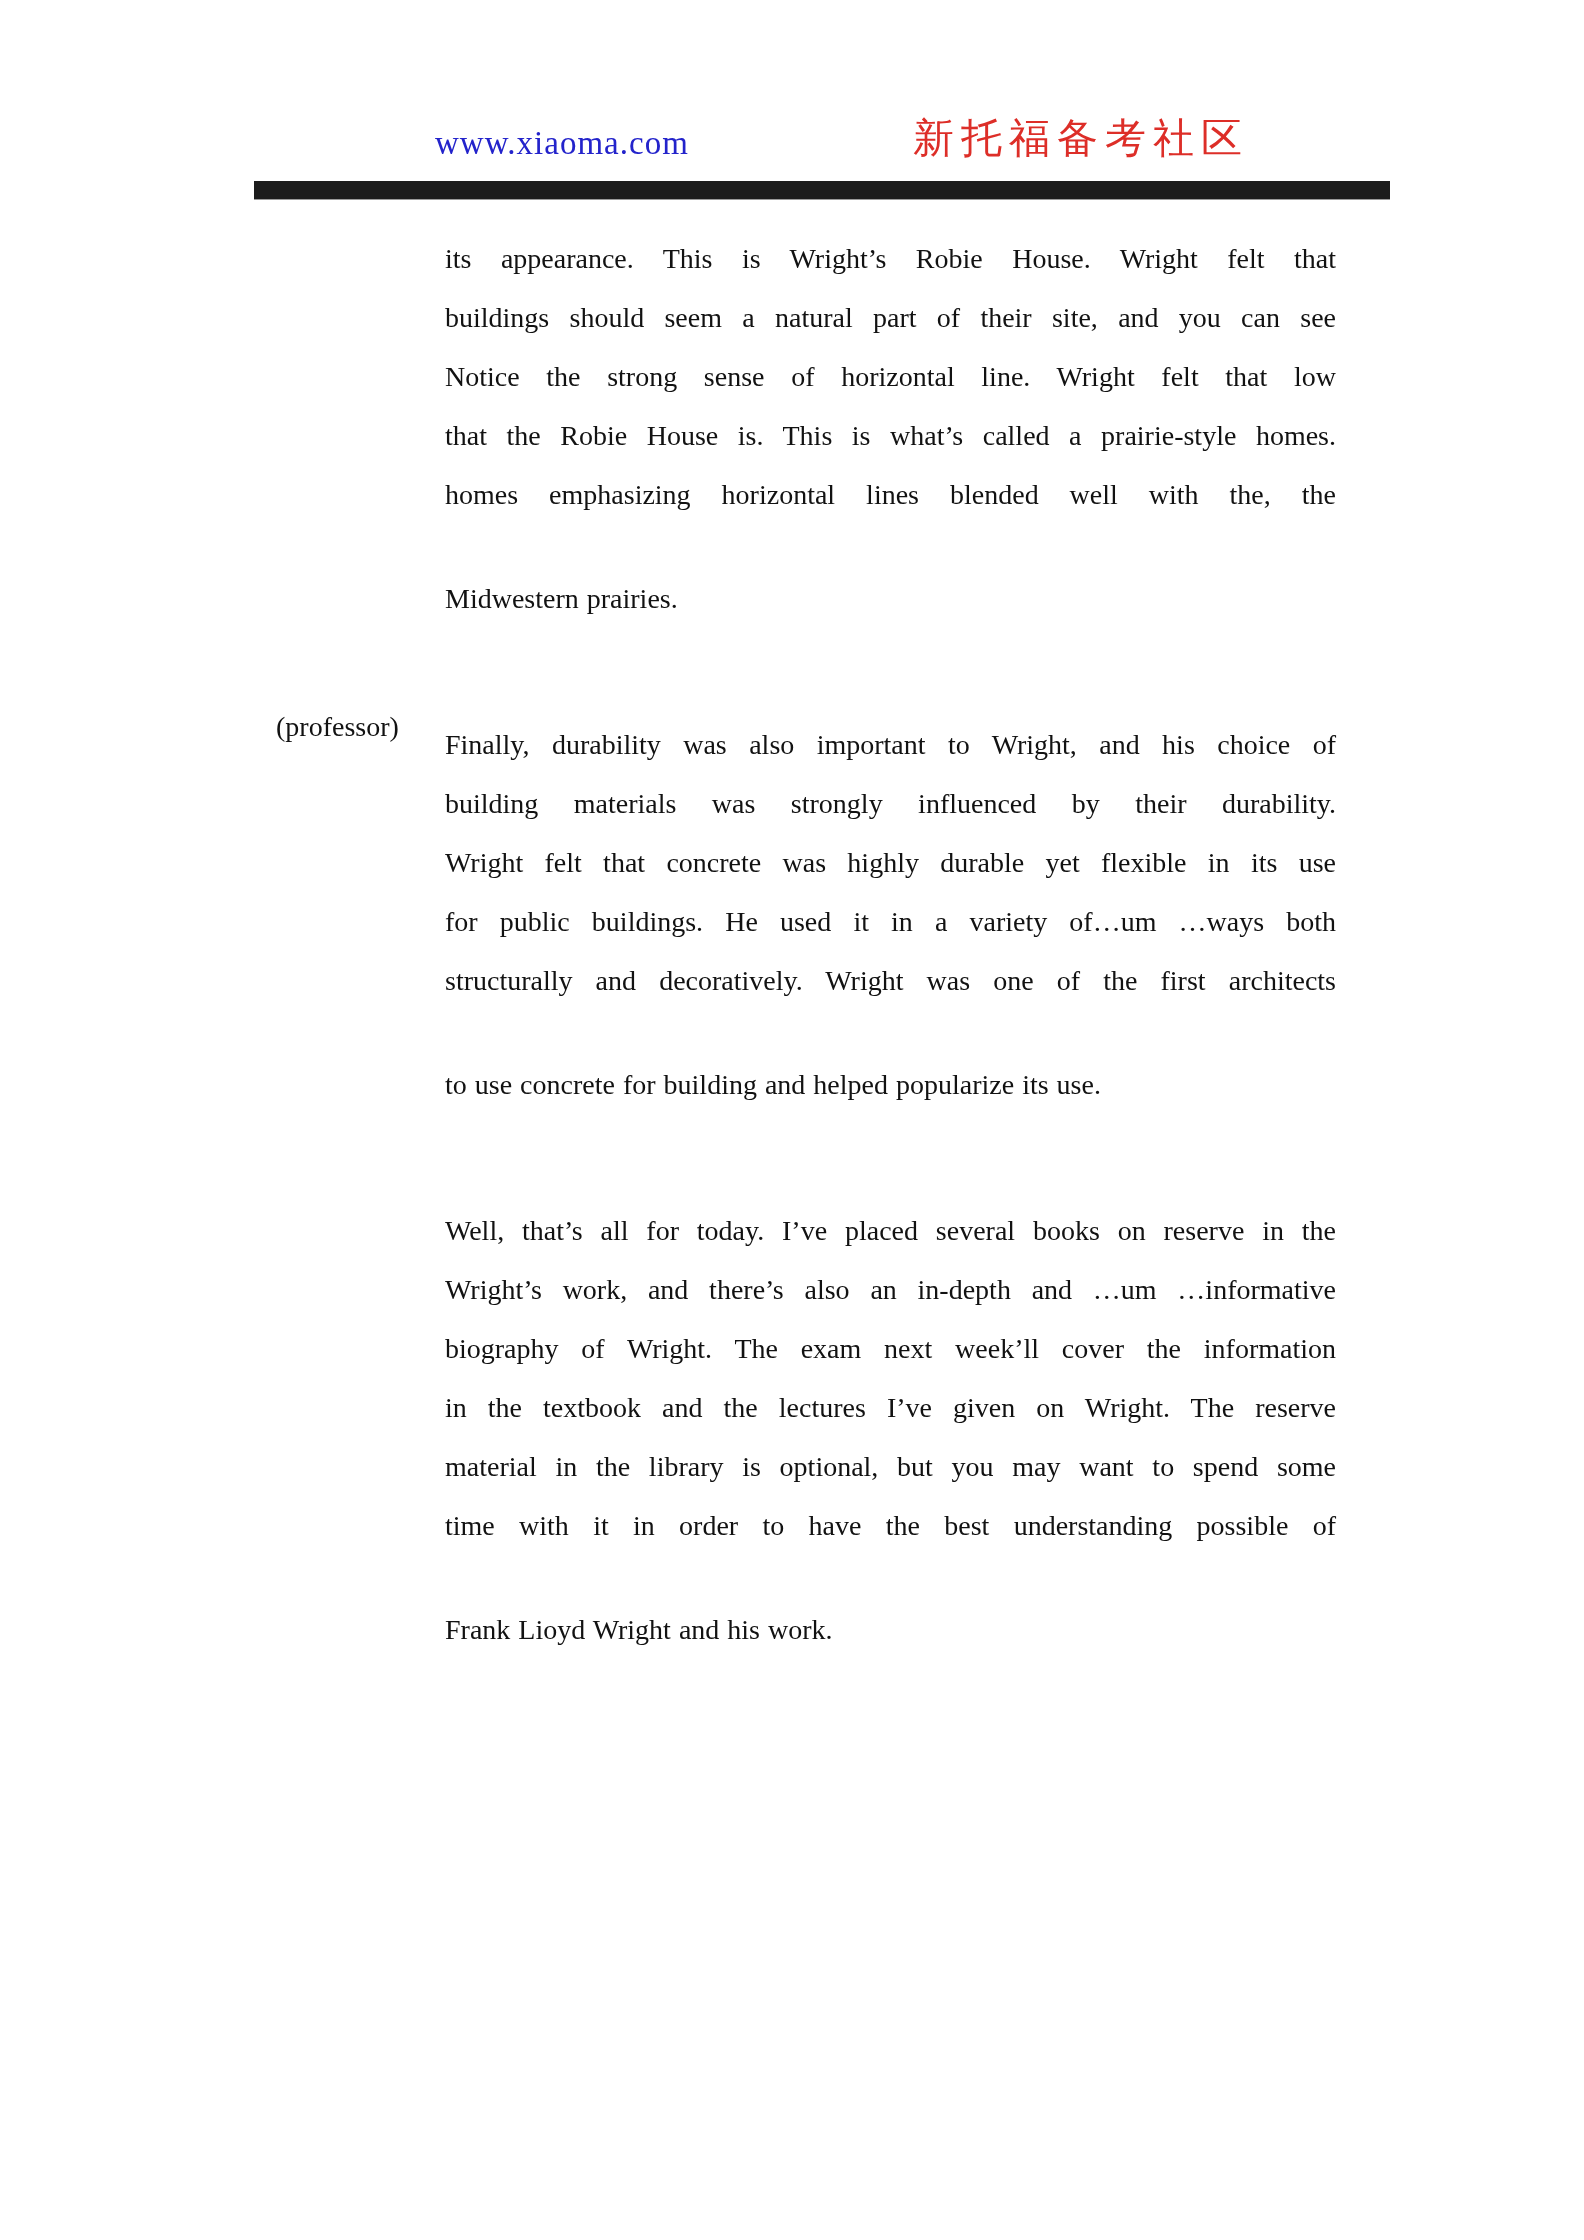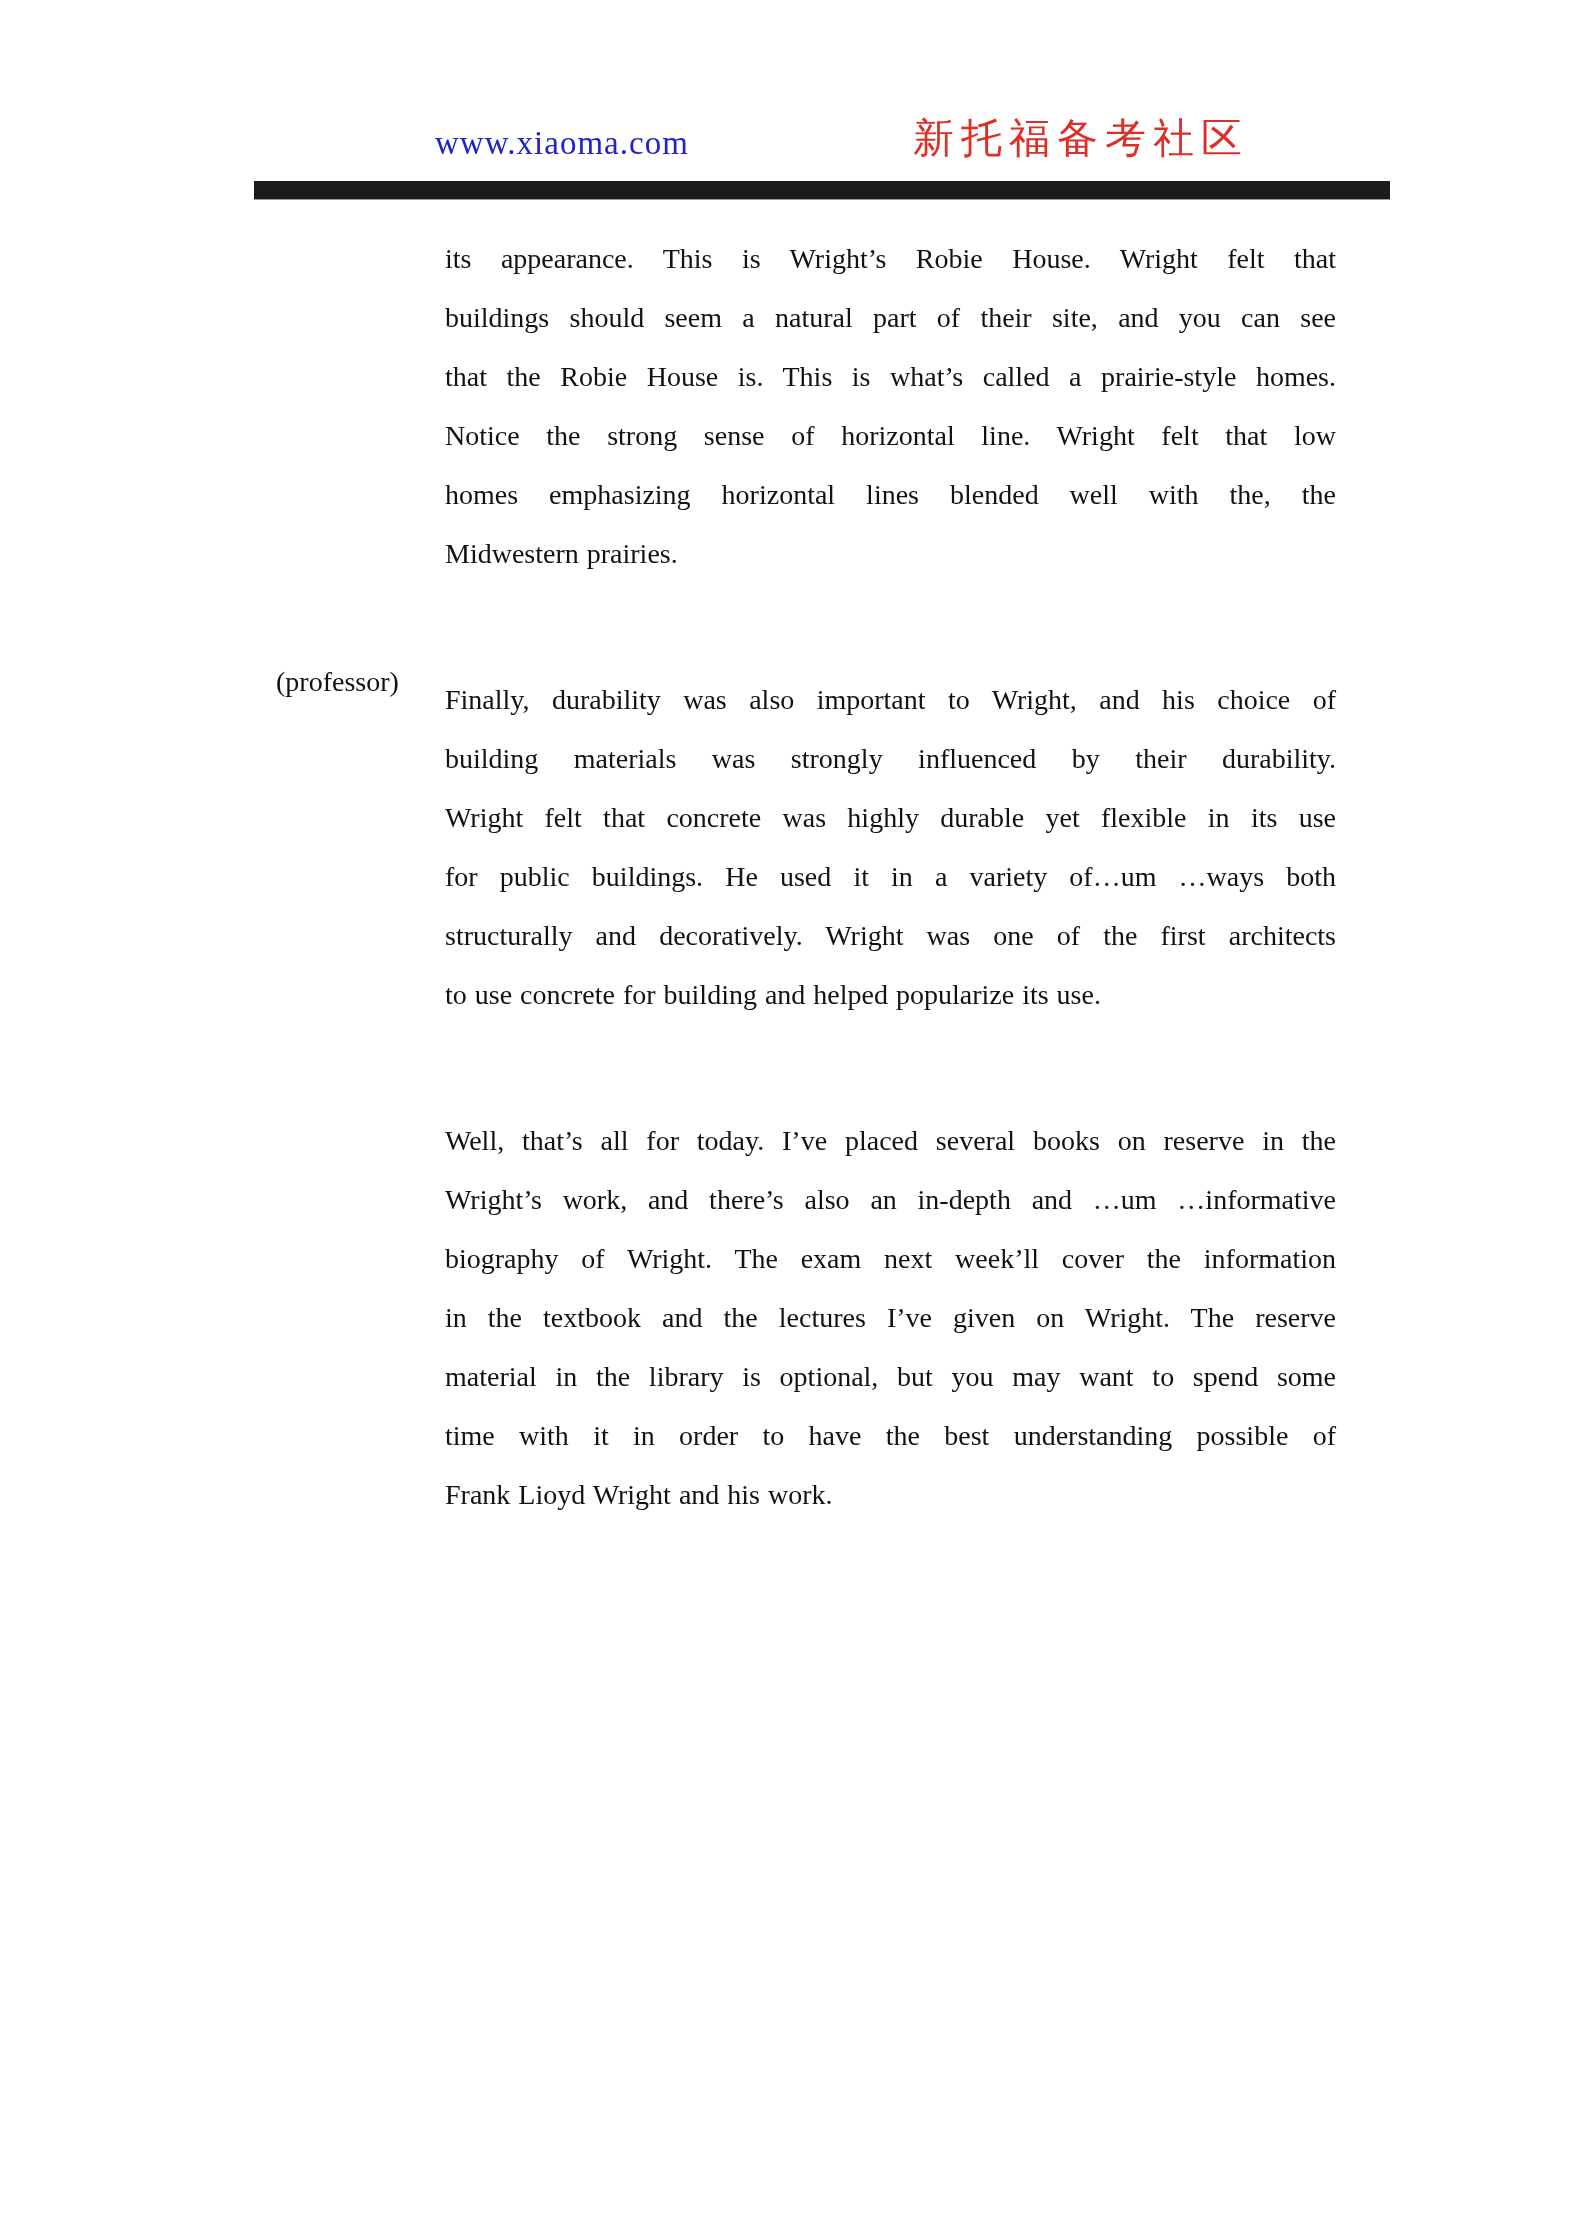--- a/index.html
+++ b/index.html
@@ -62,20 +62,21 @@
   }
   .line {
     font-size: 28px;
     line-height: 41px;
     text-align: justify;
     text-align-last: justify;
     word-spacing: 1px;
   }
   .line.last {
     text-align-last: left;
+    margin-top: 45px;
   }
 </style>
 </head>
 <body>
 
 <div class="page">
 
   <div class="header">
     <span class="site-url">www.xiaoma.com</span>
     <span class="site-brand">新托福备考社区</span>
@@ -83,22 +84,22 @@
 
   <div class="divider"></div>
 
   <div class="content">
 
     <div class="para">
       <span class="speaker-label"></span>
       <div>
           <div class="line">its appearance. This is Wright’s Robie House. Wright felt that</div>
           <div class="line">buildings should seem a natural part of their site, and you can see</div>
+          <div class="line">Notice the strong sense of horizontal line. Wright felt that low</div>
           <div class="line">that the Robie House is. This is what’s called a prairie-style homes.</div>
-          <div class="line">Notice the strong sense of horizontal line. Wright felt that low</div>
           <div class="line">homes emphasizing horizontal lines blended well with the, the</div>
           <div class="line last">Midwestern prairies.</div>
         </div>
     </div>
 
     <div class="para">
       <span class="speaker-label">(professor)</span>
       <div>
           <div class="line">Finally, durability was also important to Wright, and his choice of</div>
           <div class="line">building materials was strongly influenced by their durability.</div>

